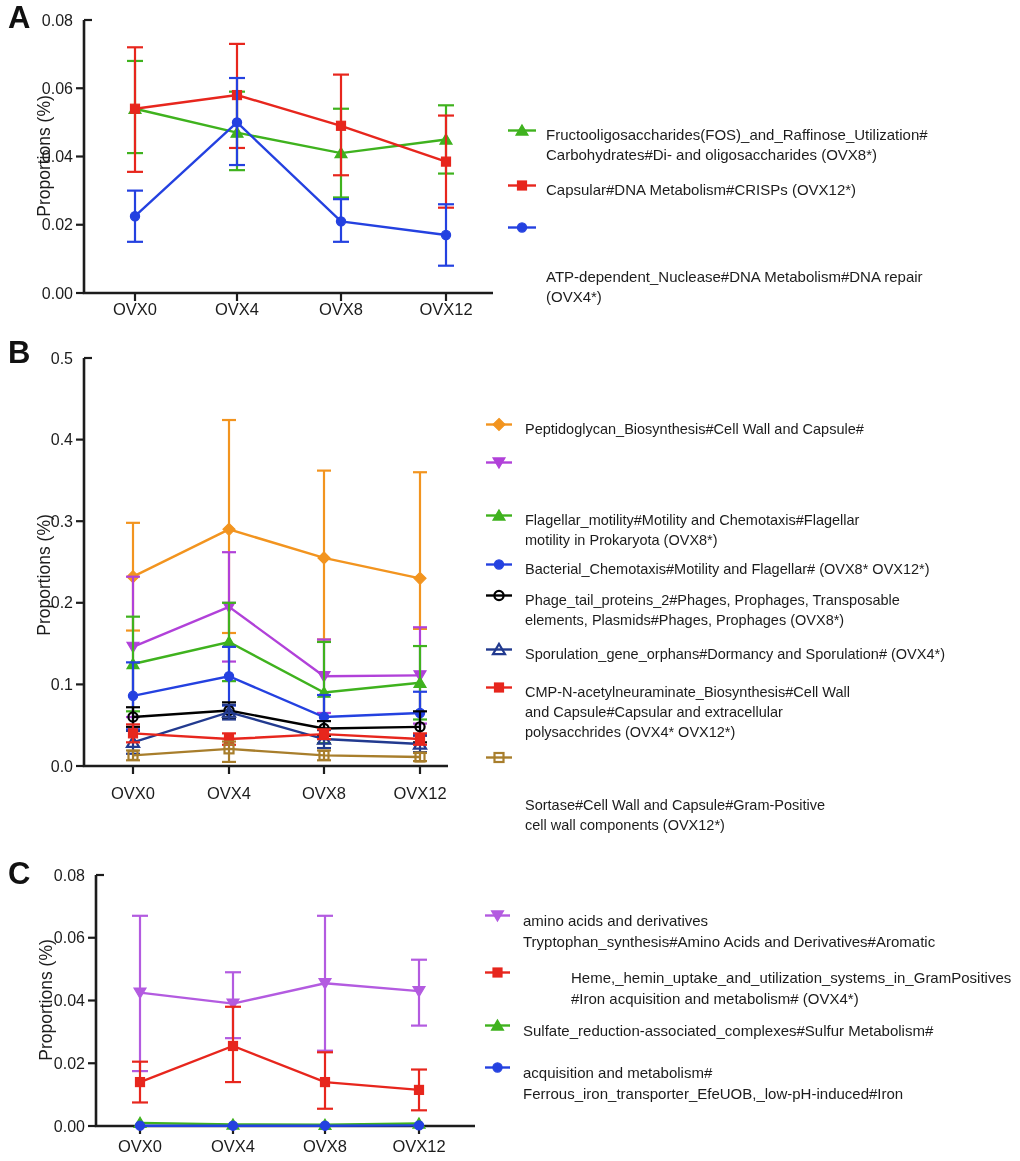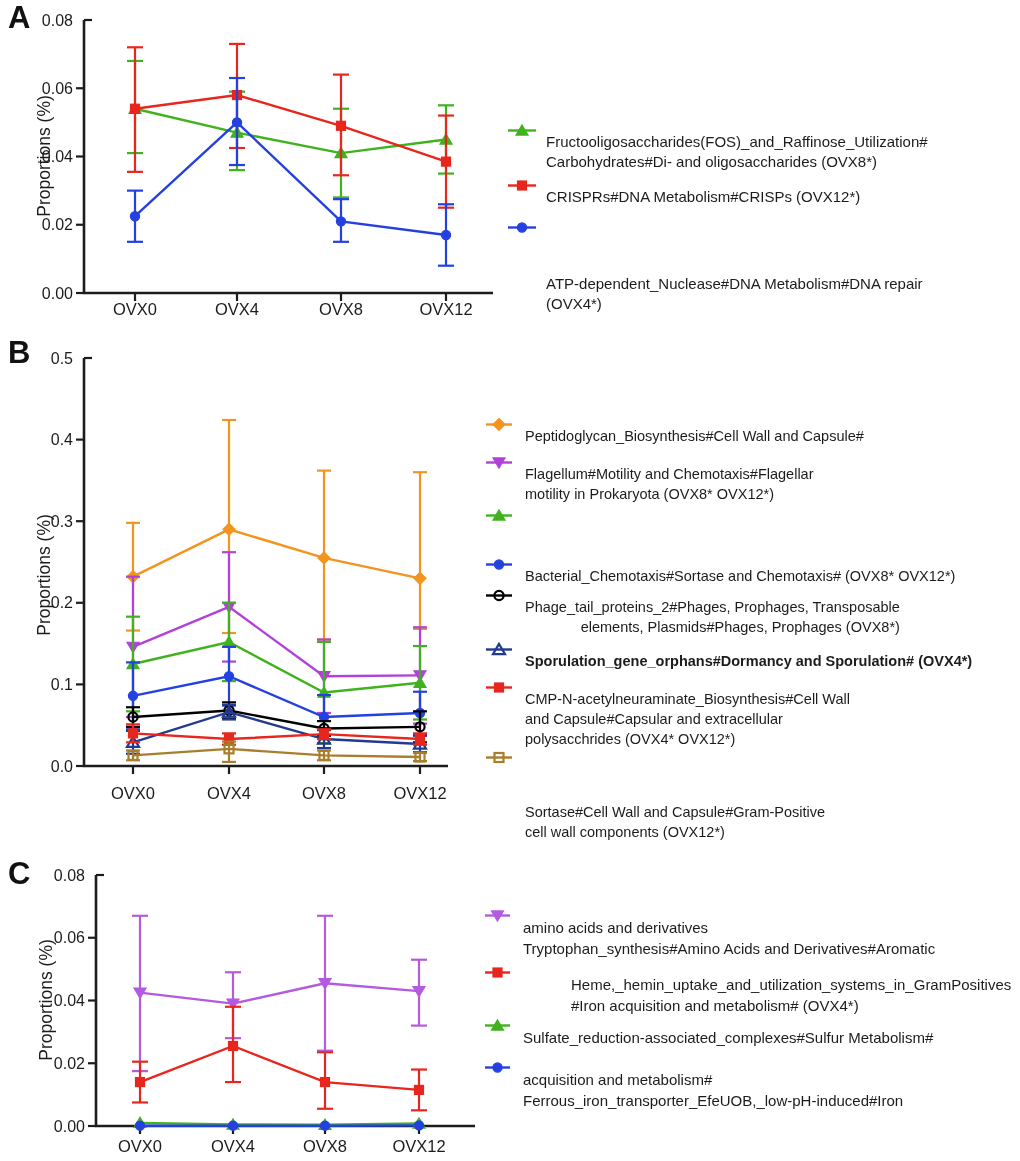--- a/index.html
+++ b/index.html
@@ -5,21 +5,21 @@
   html,body{margin:0;padding:0;background:#ffffff;}
   #figure{
     position:relative; width:1020px; height:1161px; background:#ffffff;
     font-family:"Liberation Sans", sans-serif; color:#1c1c1c; overflow:hidden;
   }
   .panel-letter{
     position:absolute; left:8px; font-size:31px; font-weight:bold; color:#111;
     line-height:1;
   }
   #chart-svg{position:absolute; left:0; top:0;}
-  .legend-layer{position:absolute; left:0; top:9px; width:1020px; height:813px; pointer-events:none;}
+  .legend-layer{position:absolute; left:0; top:2px; width:1020px; height:813px; pointer-events:none;}
   .legend-text{position:absolute; color:#1c1c1c;}
   .legend-line{white-space:nowrap;}
 </style>
 </head>
 <body>
 
 <div id="figure">
   <div class="panel-letter" style="top:2px">A</div>
   <div class="panel-letter" style="top:337px">B</div>
   <div class="panel-letter" style="top:858px">C</div>
@@ -421,41 +421,41 @@
         </g>
       </g>
     </svg>
 
   <div class="legend-layer" id="legend-layer">
       <div class="legend-text" style="left: 546px; top: 123px; font-size: 15px; line-height: 20px;">
         <div class="legend-line">Fructooligosaccharides(FOS)_and_Raffinose_Utilization#</div>
         <div class="legend-line">Carbohydrates#Di- and oligosaccharides (OVX8*)</div>
       </div>
       <div class="legend-text" style="left: 546px; top: 178px; font-size: 15px; line-height: 20px;">
-        <div class="legend-line">CRISPRs#DNA Metabolism#CRISPs (OVX12*)</div>
+        <div class="legend-line">Capsular#DNA Metabolism#CRISPs (OVX12*)</div>
       </div>
       <div class="legend-text" style="left: 546px; top: 220px; font-size: 15px; line-height: 20px; margin-top: 45px;">
         <div class="legend-line">ATP-dependent_Nuclease#DNA Metabolism#DNA repair</div>
         <div class="legend-line">(OVX4*)</div>
       </div>
       <div class="legend-text" style="left: 525px; top: 417px; font-size: 14.5px; line-height: 20px;">
         <div class="legend-line">Peptidoglycan_Biosynthesis#Cell Wall and Capsule#</div>
       </div>
-      <div class="legend-text" style="left: 525px; top: 455px; font-size: 14.5px; line-height: 20px;">
-        <div class="legend-line">Flagellum#Motility and Chemotaxis#Flagellar</div>
-        <div class="legend-line">motility in Prokaryota (OVX8* OVX12*)</div>
+      <div class="legend-text" style="left: 525px; top: 508px; font-size: 14.5px; line-height: 20px;">
+        <div class="legend-line">Flagellar_motility#Motility and Chemotaxis#Flagellar</div>
+        <div class="legend-line">motility in Prokaryota (OVX8*)</div>
       </div>
       <div class="legend-text" style="left: 525px; top: 557px; font-size: 14.5px; line-height: 20px;">
-        <div class="legend-line">Bacterial_Chemotaxis#Sortase and Chemotaxis# (OVX8* OVX12*)</div>
-      </div>
-      <div class="legend-text" style="left: 525px; top: 588px; font-size: 14.5px; line-height: 20px; text-align: right;">
+        <div class="legend-line">Bacterial_Chemotaxis#Motility and Flagellar# (OVX8* OVX12*)</div>
+      </div>
+      <div class="legend-text" style="left: 525px; top: 588px; font-size: 14.5px; line-height: 20px;">
         <div class="legend-line">Phage_tail_proteins_2#Phages, Prophages, Transposable</div>
         <div class="legend-line">elements, Plasmids#Phages, Prophages (OVX8*)</div>
       </div>
-      <div class="legend-text" style="left: 525px; top: 642px; font-size: 14.5px; line-height: 20px; font-weight: bold;">
+      <div class="legend-text" style="left: 525px; top: 642px; font-size: 14.5px; line-height: 20px;">
         <div class="legend-line">Sporulation_gene_orphans#Dormancy and Sporulation# (OVX4*)</div>
       </div>
       <div class="legend-text" style="left: 525px; top: 680px; font-size: 14.5px; line-height: 20px;">
         <div class="legend-line">CMP-N-acetylneuraminate_Biosynthesis#Cell Wall</div>
         <div class="legend-line">and Capsule#Capsular and extracellular</div>
         <div class="legend-line">polysacchrides (OVX4* OVX12*)</div>
       </div>
       <div class="legend-text" style="left: 525px; top: 750px; font-size: 14.5px; line-height: 20px; margin-top: 43px;">
         <div class="legend-line">Sortase#Cell Wall and Capsule#Gram-Positive</div>
         <div class="legend-line">cell wall components (OVX12*)</div>

